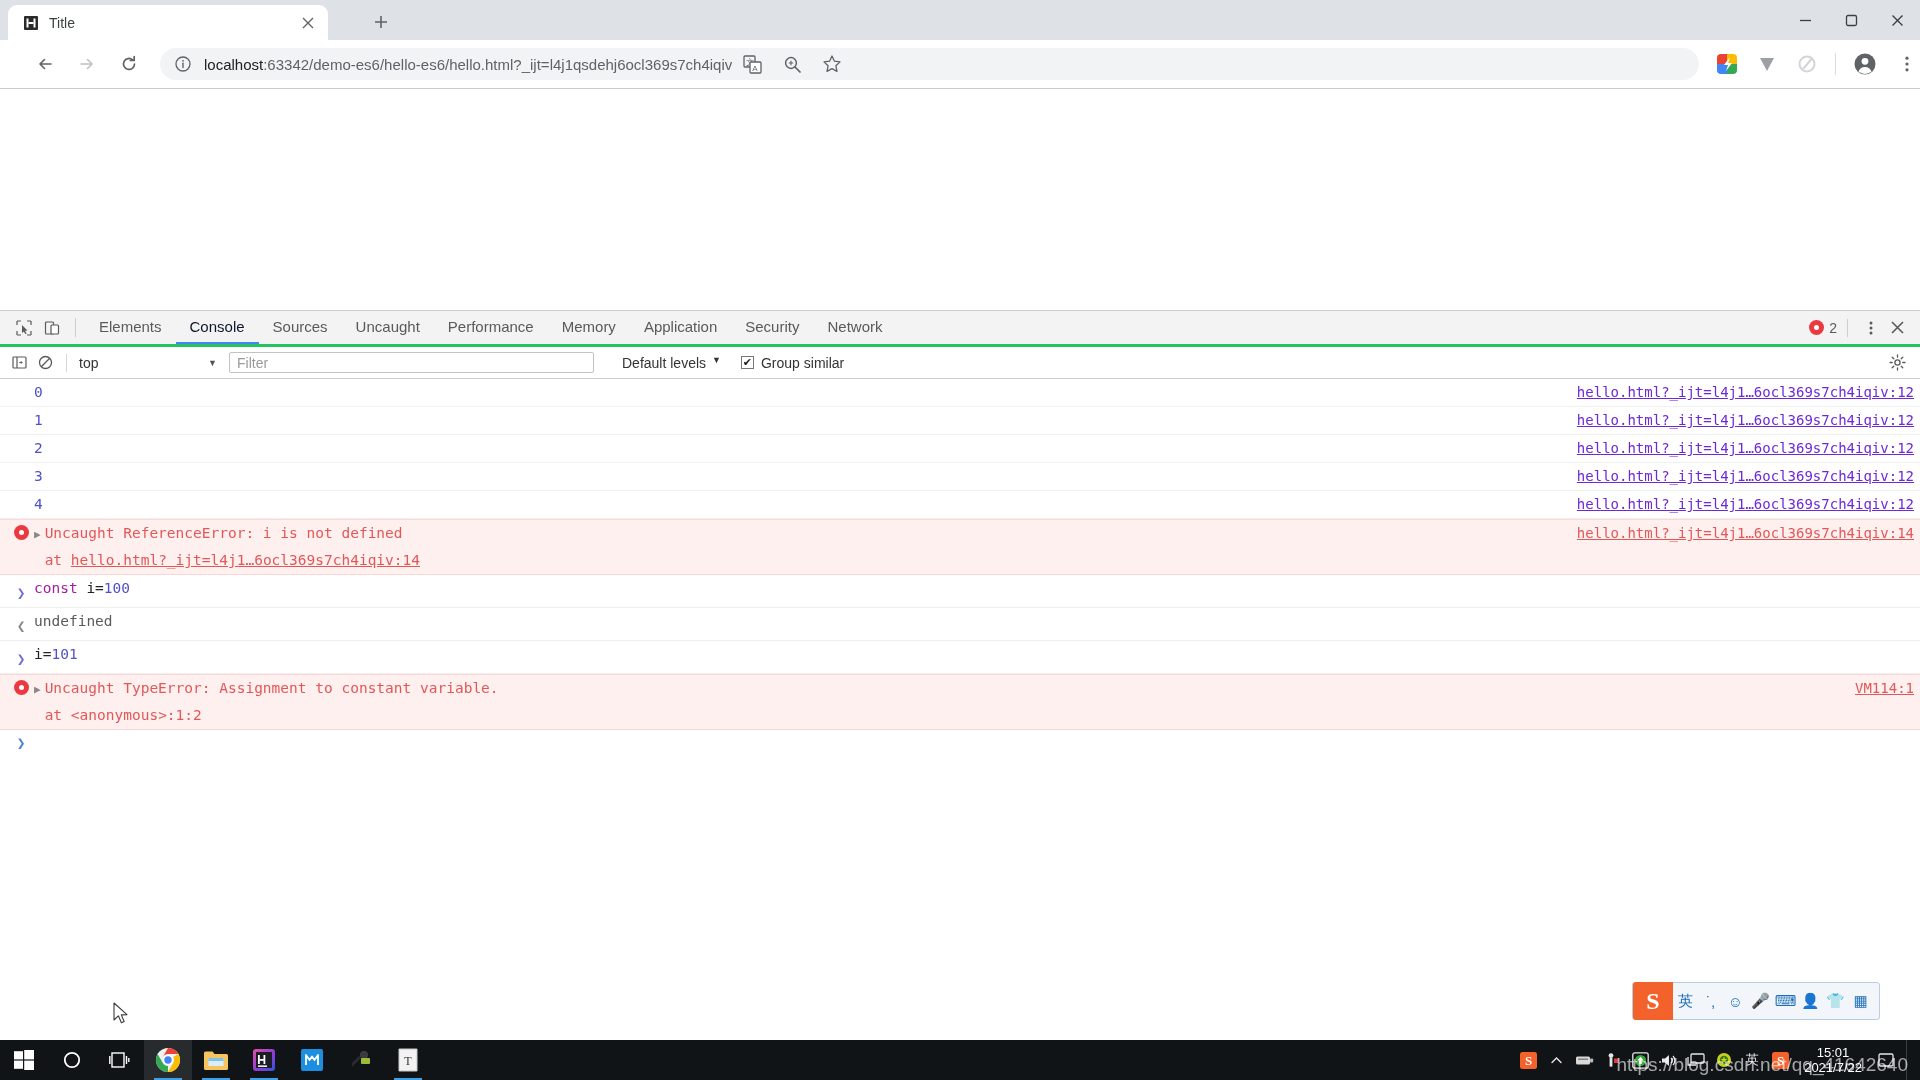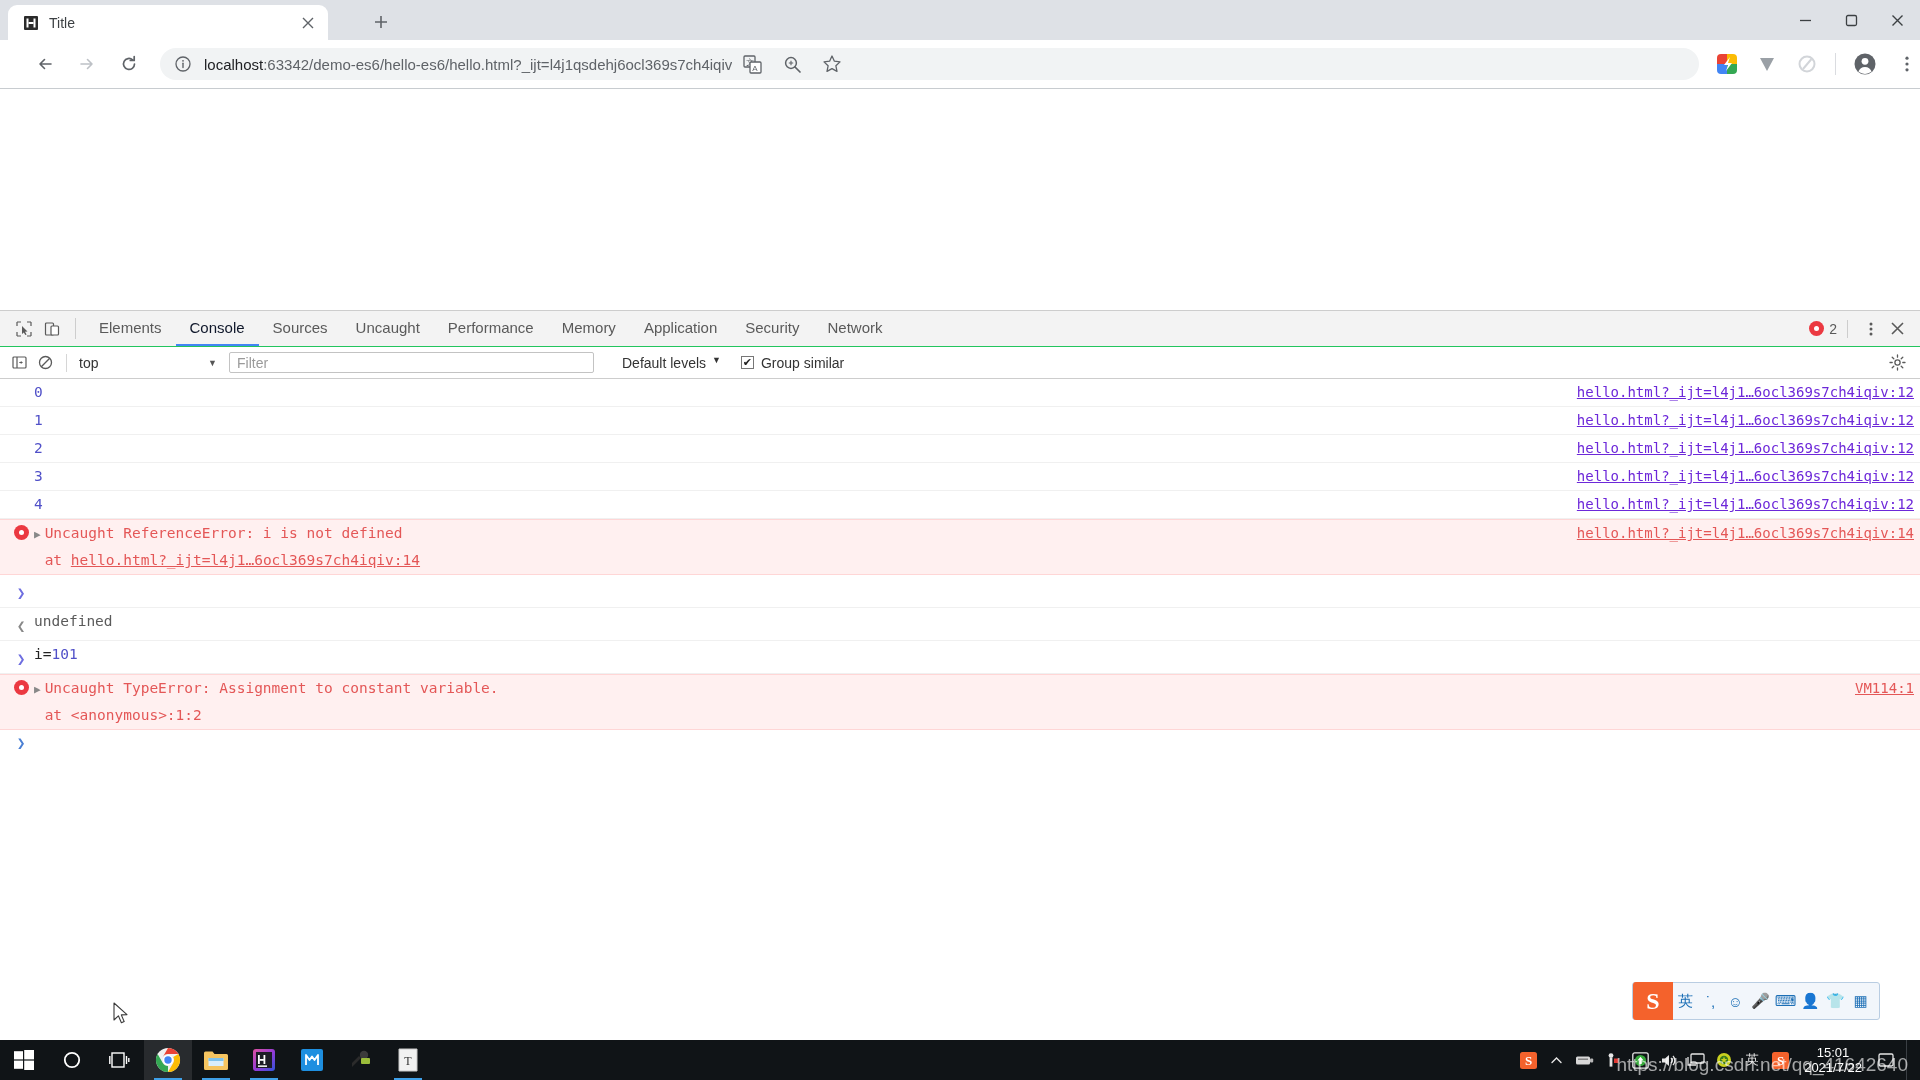--- a/index.html
+++ b/index.html
@@ -97,21 +97,21 @@
   
   .devtools {
     position: absolute; top: 310px; left: 0; width: 1920px; height: 730px;
     background: #ffffff;
     border-top: 1px solid #cdcdcd;
     display: flex; flex-direction: column;
   }
   .dt-tabbar {
     height: 36px; flex: none;
     display: flex; align-items: stretch;
-    border-bottom: 1px solid #22c55e;
+    border-bottom: 3px solid #22c55e;
     background: #f3f3f3;
   }
   .dt-toolicon {
     width: 28px; display: flex; align-items: center; justify-content: center;
     color: #5a5a5a;
   }
   .dt-toolicon.first { margin-left: 10px; }
   .dt-sep { width: 1px; background: #cdcdcd; margin: 7px 9px; }
   .dt-tab {
     padding: 0 14px; display: flex; align-items: center;
@@ -538,20 +538,21 @@
         <span class="c-arrow">▶</span>
         <span class="c-body">
           <span class="c-err-text">Uncaught ReferenceError: i is not defined</span><br>
           <span class="c-err-text">    at </span><span class="c-link-err">hello.html?_ijt=l4j1…6ocl369s7ch4iqiv:14</span>
         </span>
         <span class="c-src err">hello.html?_ijt=l4j1…6ocl369s7ch4iqiv:14</span>
       </div>
 
       <div class="c-row">
         <span class="c-gutter c-prompt-in">❯</span>
+        <span class="c-body"><span class="c-kw">const </span><span class="c-ident">i=</span><span class="c-num">100</span></span>
       </div>
 
       <div class="c-row">
         <span class="c-gutter c-prompt-out">❮</span>
         <span class="c-body c-undef">undefined</span>
       </div>
 
       <div class="c-row">
         <span class="c-gutter c-prompt-in">❯</span>
         <span class="c-body"><span class="c-ident">i=</span><span class="c-num">101</span></span>

